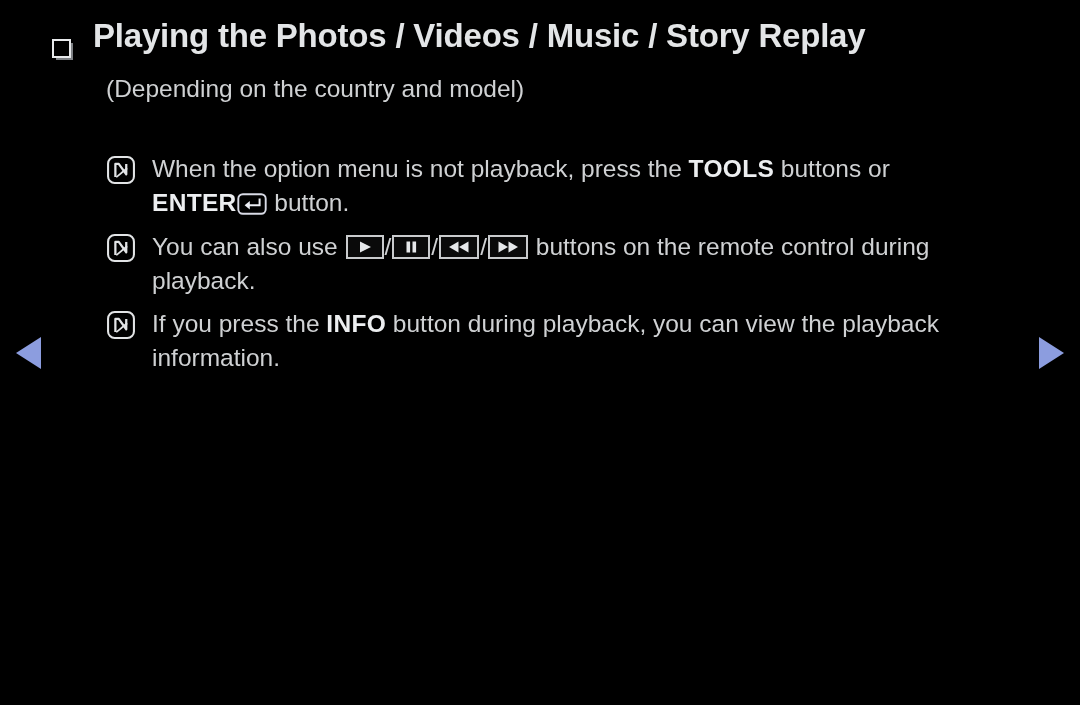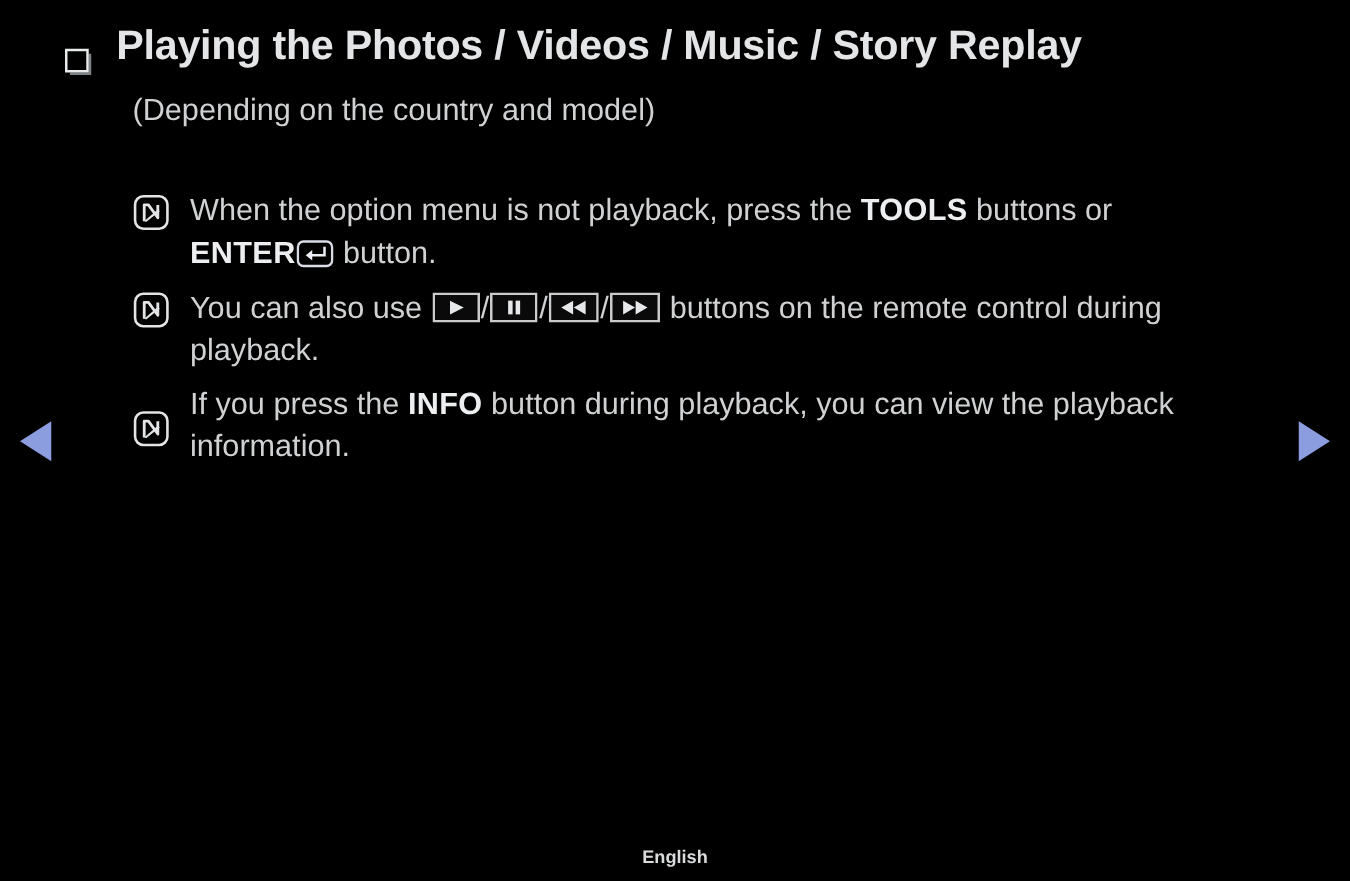--- a/index.html
+++ b/index.html
@@ -69,21 +69,21 @@
   }
   .nitem .body {
     font-size: 24.5px;
     line-height: 34px;
     color: #cfd1d3;
     margin-left: 16px;
     max-width: 880px;
   }
   .i1 { top: 152px; }
   .i2 { top: 230px; }
-  .i3 { top: 307px; align-items: center; }
+  .i3 { top: 307px; }
 
   .nmark {
     width: 30px;
     height: 30px;
     flex: none;
     margin-top: 3px;
   }
 
   
   b.kw {
@@ -200,15 +200,14 @@
       <path d="M10.2 23.2 L21.8 13.2 L23.2 15.0 L11.6 24.2 Z" fill="#e2e4e6"></path>
     </svg>
     <div class="body">
       <span>If you press the </span><b class="kw">INFO</b><span> button during playback, you can view the playback information.</span>
     </div>
   </div>
 
   <div class="nav nav-left"></div>
   <div class="nav nav-right"></div>
 
-  <div class="footer">English</div>
 
 </div>
 
 </body></html>

